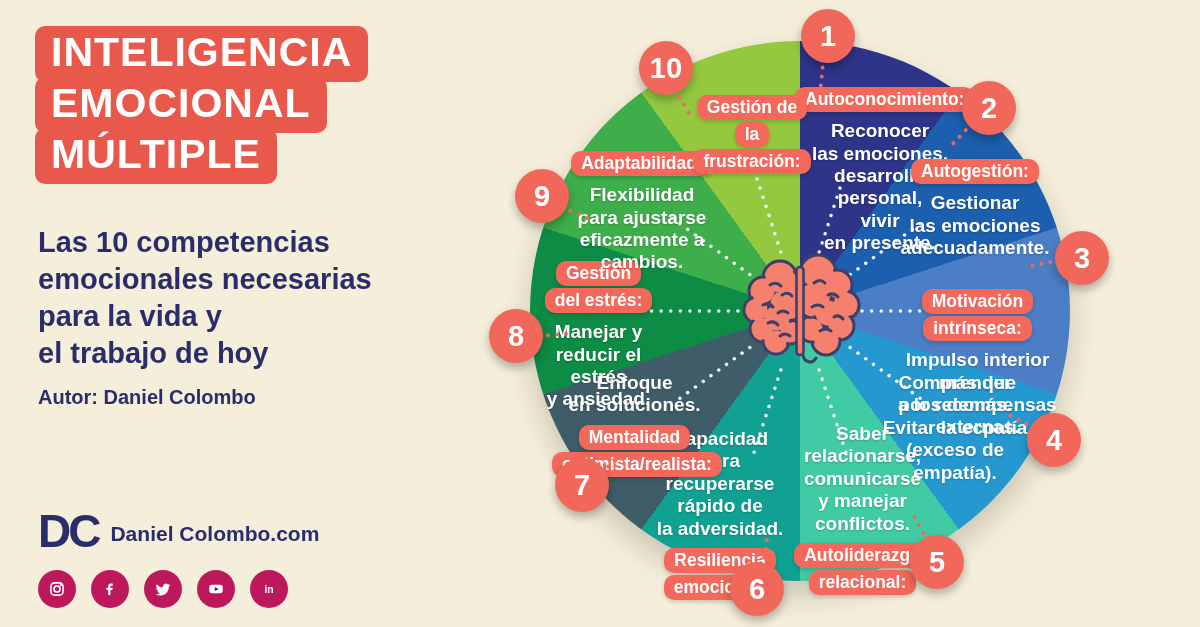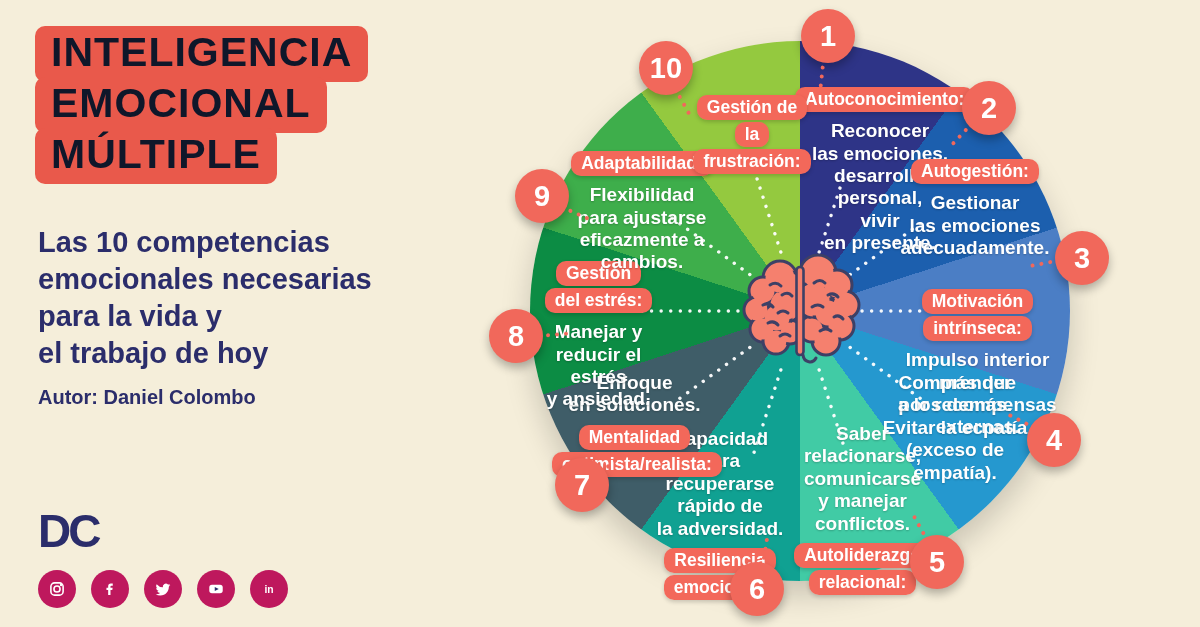--- a/index.html
+++ b/index.html
@@ -2,21 +2,21 @@
 <html><head>
 <meta charset="utf-8">
 <style>
   html,body{margin:0;padding:0;}
   body{font-family:"Liberation Sans",sans-serif;background:#ddd;}
   .canvas{position:relative;width:1200px;height:627px;background:#F5EEDA;overflow:hidden;}
 
   
   .title-block{position:absolute;left:35px;top:26px;z-index:3;}
   .title-line-wrap{margin-bottom:-5px;}
-  .title-line{display:inline-block;background:#E9594B;color:#0f172a;font-size:41px;font-weight:800;
+  .title-line{display:inline-block;background:#E9594B;color:#ffffff;font-size:41px;font-weight:800;
     letter-spacing:1px;padding:6px 16px 9px;border-radius:10px;line-height:1;}
   .subtitle{position:absolute;left:38px;top:224px;font-size:29px;font-weight:700;color:#2B2D6B;
     line-height:1.28;white-space:pre-line;}
   .author{position:absolute;left:38px;top:386px;font-size:20px;font-weight:700;color:#2B2D6B;}
 
   .brand{position:absolute;left:38px;top:508px;}
   .logo-row{display:flex;align-items:center;}
   .dc{font-size:46px;font-weight:700;color:#2B2D6B;letter-spacing:-3px;line-height:1;}
   .site{font-size:21px;font-weight:700;color:#2B2D6B;margin-left:12px;margin-top:6px;}
   .social-row{display:flex;gap:15px;margin-top:16px;}
@@ -82,20 +82,21 @@
 
   <div class="subtitle">Las 10 competencias
 emocionales necesarias
 para la vida y
 el trabajo de hoy</div>
   <div class="author">Autor: Daniel Colombo</div>
 
   <div class="brand">
     <div class="logo-row">
       <span class="dc">DC</span>
+      <span class="site">Daniel Colombo.com</span>
     </div>
     <div class="social-row">
       <span class="social">
         <svg width="22" height="22" viewBox="0 0 36 36">
             <rect x="8" y="8" width="20" height="20" rx="6" fill="none" stroke="#fff" stroke-width="2.6"></rect>
             <circle cx="18" cy="18" r="5" fill="none" stroke="#fff" stroke-width="2.6"></circle>
             <circle cx="24.6" cy="11.4" r="2" fill="#fff"></circle>
           </svg>
       </span>
       <span class="social">

